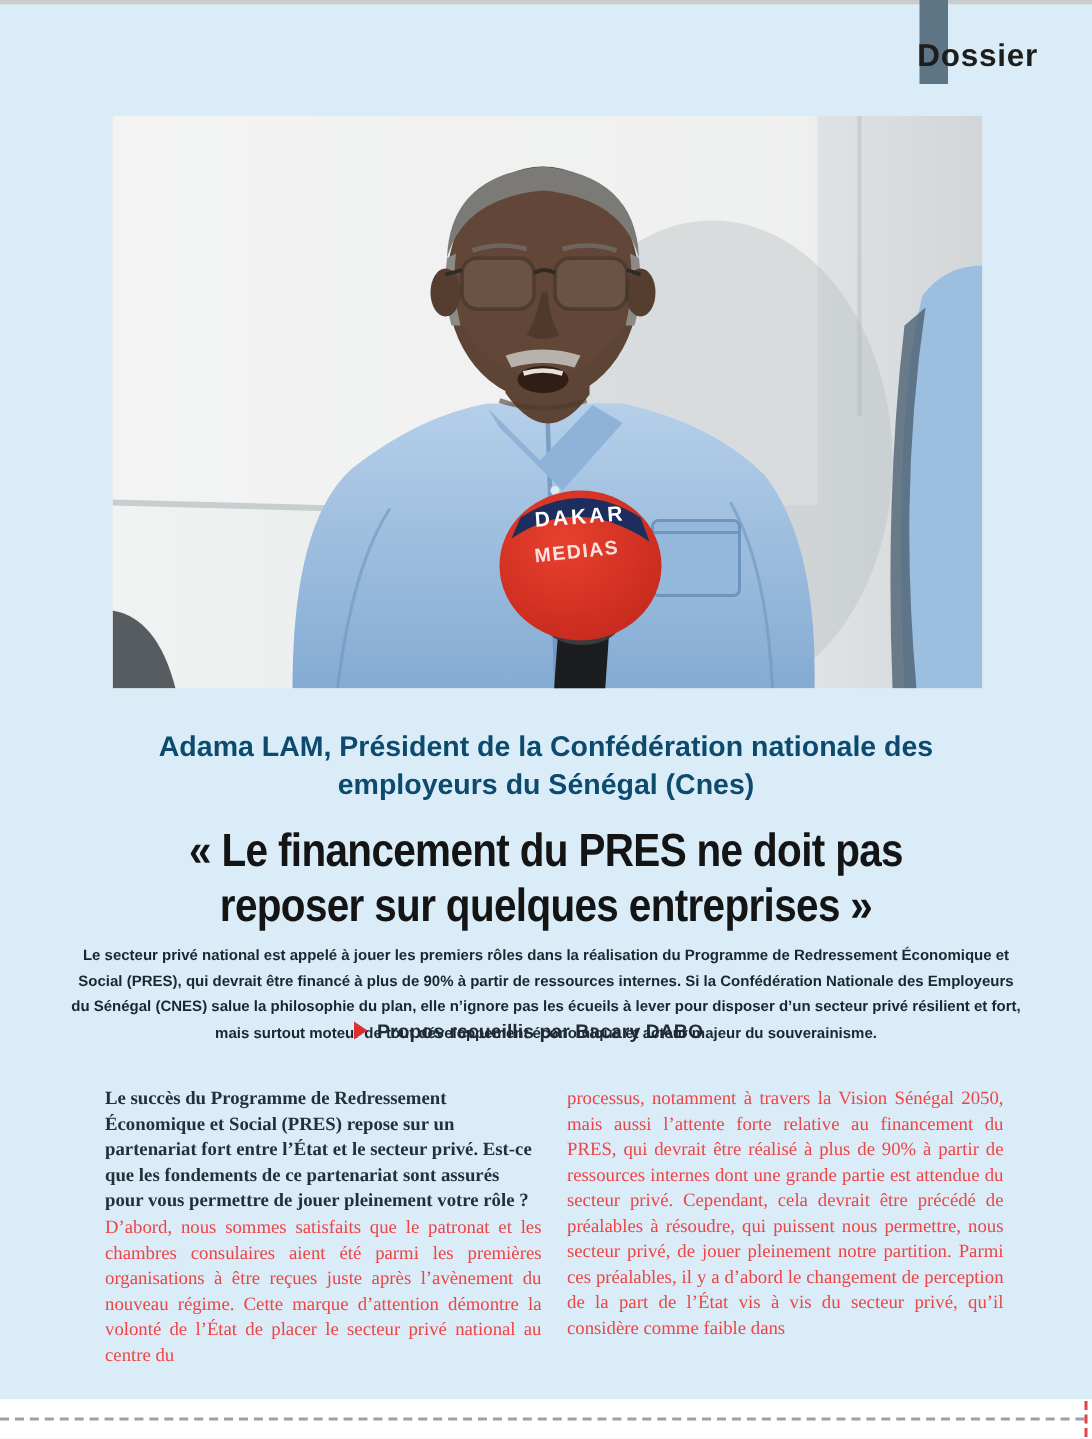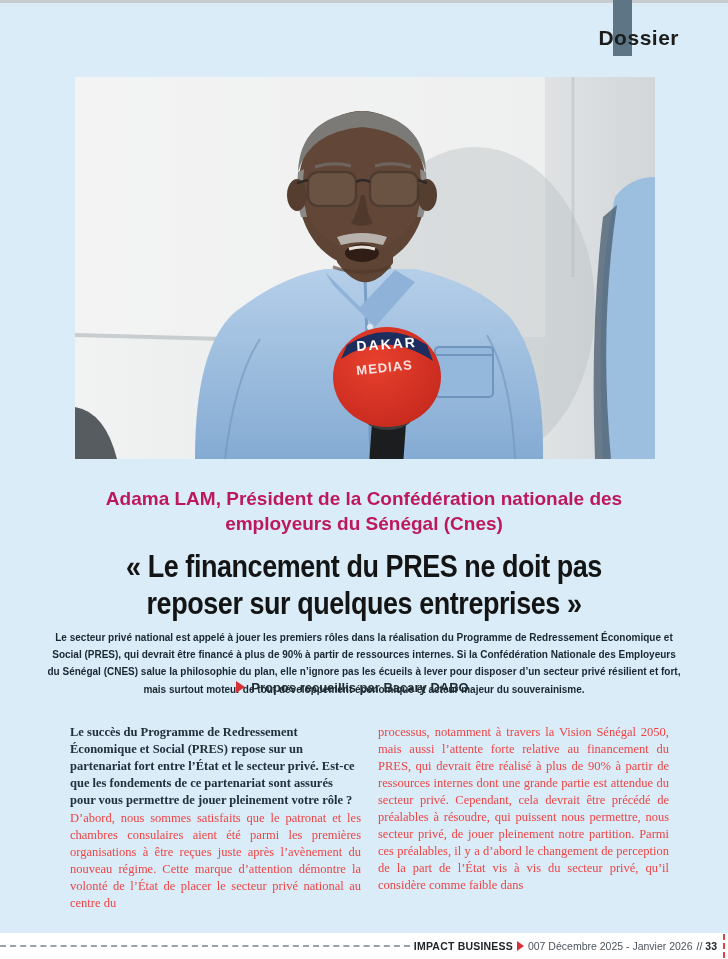--- a/index.html
+++ b/index.html
@@ -10,29 +10,29 @@
   }
   .top-strip{position:absolute;left:0;top:0;width:728px;height:3px;background:#c9cccf;}
   .page-bg{position:absolute;left:0;top:3px;width:728px;height:930px;background:#d9ecf8;}
 
   
   .dossier-bar{position:absolute;left:613px;top:0;width:19px;height:56px;background:#5d7585;}
   .dossier-label{
     position:absolute;left:430px;top:26px;width:262px;text-align:right;
     font-size:21px;font-weight:bold;color:#1d1d1b;letter-spacing:.5px;
   }
-  .dossier-label{left:auto;right:49px;width:auto;padding-left:42px;}
+  .dossier-label{left:auto;right:36px;width:auto;padding-left:42px;}
 
   
   .photo{position:absolute;left:75px;top:77px;width:580px;height:382px;overflow:hidden;background:#e9eaeb;}
 
   
   .kicker{
     position:absolute;left:74px;top:486px;width:580px;text-align:center;
-    color:#be185d;font-weight:bold;font-size:19px;line-height:25px;
+    color:#0c4a6e;font-weight:bold;font-size:19px;line-height:25px;
   }
   .title{
     position:absolute;left:44px;top:548px;width:640px;text-align:center;
     color:#141414;font-weight:bold;font-size:31px;line-height:37px;
     transform:scaleX(.87);transform-origin:50% 0;letter-spacing:-.5px;
   }
   .standfirst{
     position:absolute;left:46px;top:629px;width:636px;text-align:center;
     color:#1b2730;font-weight:bold;font-size:10px;line-height:17.2px;
   }
@@ -158,20 +158,14 @@
     <p class="question">Le succès du Programme de Redressement Économique et Social (PRES) repose sur un partenariat fort entre l’État et le secteur privé. Est-ce que les fondements de ce partenariat sont assurés pour vous permettre de jouer pleinement votre rôle ?</p>
     <p class="bodytext">D’abord, nous sommes satisfaits que le patronat et les chambres consulaires aient été parmi les premières organisations à être reçues juste après l’avènement du nouveau régime. Cette marque d’attention démontre la volonté de l’État de placer le secteur privé national au centre du</p>
   </div>
   <div class="col">
     <p class="bodytext">processus, notamment à travers la Vision Sénégal 2050, mais aussi l’attente forte relative au financement du PRES, qui devrait être réalisé à plus de 90% à partir de ressources internes dont une grande partie est attendue du secteur privé. Cependant, cela devrait être précédé de préalables à résoudre, qui puissent nous permettre, nous secteur privé, de jouer pleinement notre partition. Parmi ces préalables, il y a d’abord le changement de perception de la part de l’État vis à vis du secteur privé, qu’il considère comme faible dans</p>
   </div>
 </div>
 
 <div class="footer">
   <div class="dash-line"></div>
-  <div class="footer-text">
-    <span class="footer-brand">IMPACT BUSINESS</span>
-    <span class="tri"></span>
-    <span>007 Décembre 2025 - Janvier 2026</span>
-    <span class="footer-page"><span>//</span> <b>33</b></span>
-  </div>
   <div class="corner-mark"></div>
 </div>
 
 </body></html>

